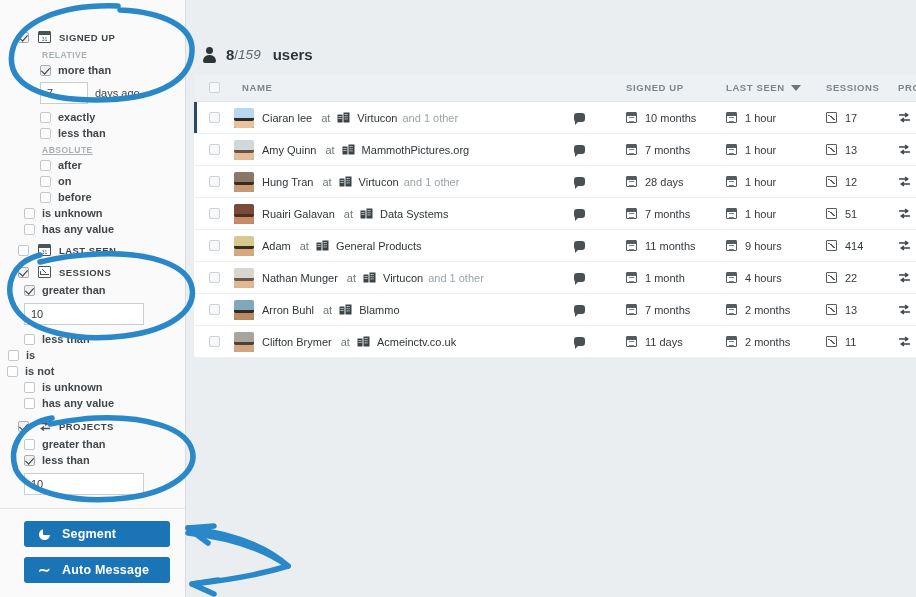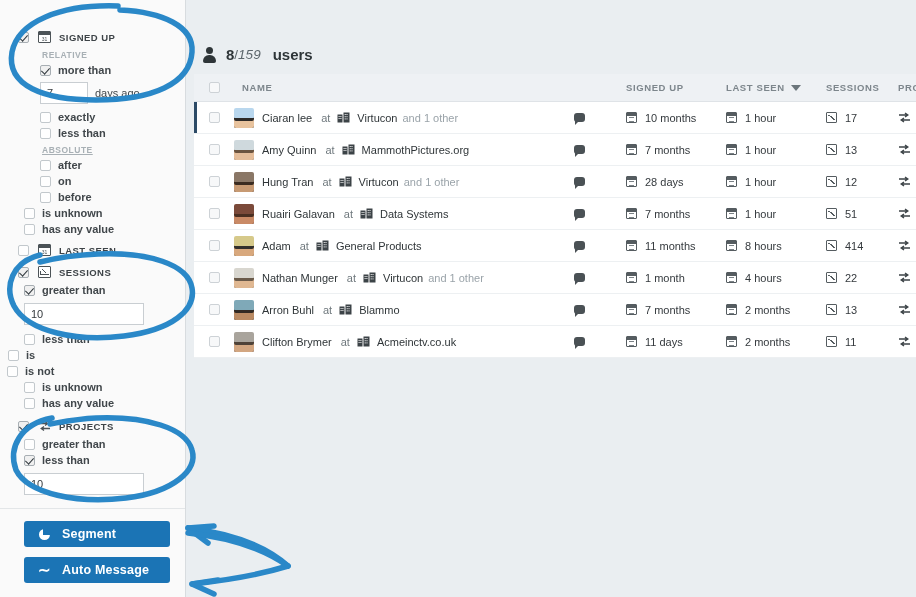--- a/index.html
+++ b/index.html
@@ -801,21 +801,21 @@
             </div>
             <div class="c-chat">
               <span class="chat-bub"></span>
             </div>
             <div class="c-signed">
               <span class="cell-ico cal"></span>
               <span>11 months</span>
             </div>
             <div class="c-last">
               <span class="cell-ico cal"></span>
-              <span>8 hours</span>
+              <span>9 hours</span>
             </div>
             <div class="c-sess">
               <span class="cell-ico chart"></span>
               <span>414</span>
             </div>
             <div class="c-proj">
               <span class="proj-cell-ico">
                 <svg width="13" height="11" viewBox="0 0 13 11">
                   <path d="M1 3 H9 M7 1 L9.8 3 L7 5" stroke="#3c4347" stroke-width="1.4" fill="none"></path>
                   <path d="M12 8 H4 M6 6 L3.2 8 L6 10" stroke="#3c4347" stroke-width="1.4" fill="none"></path>

